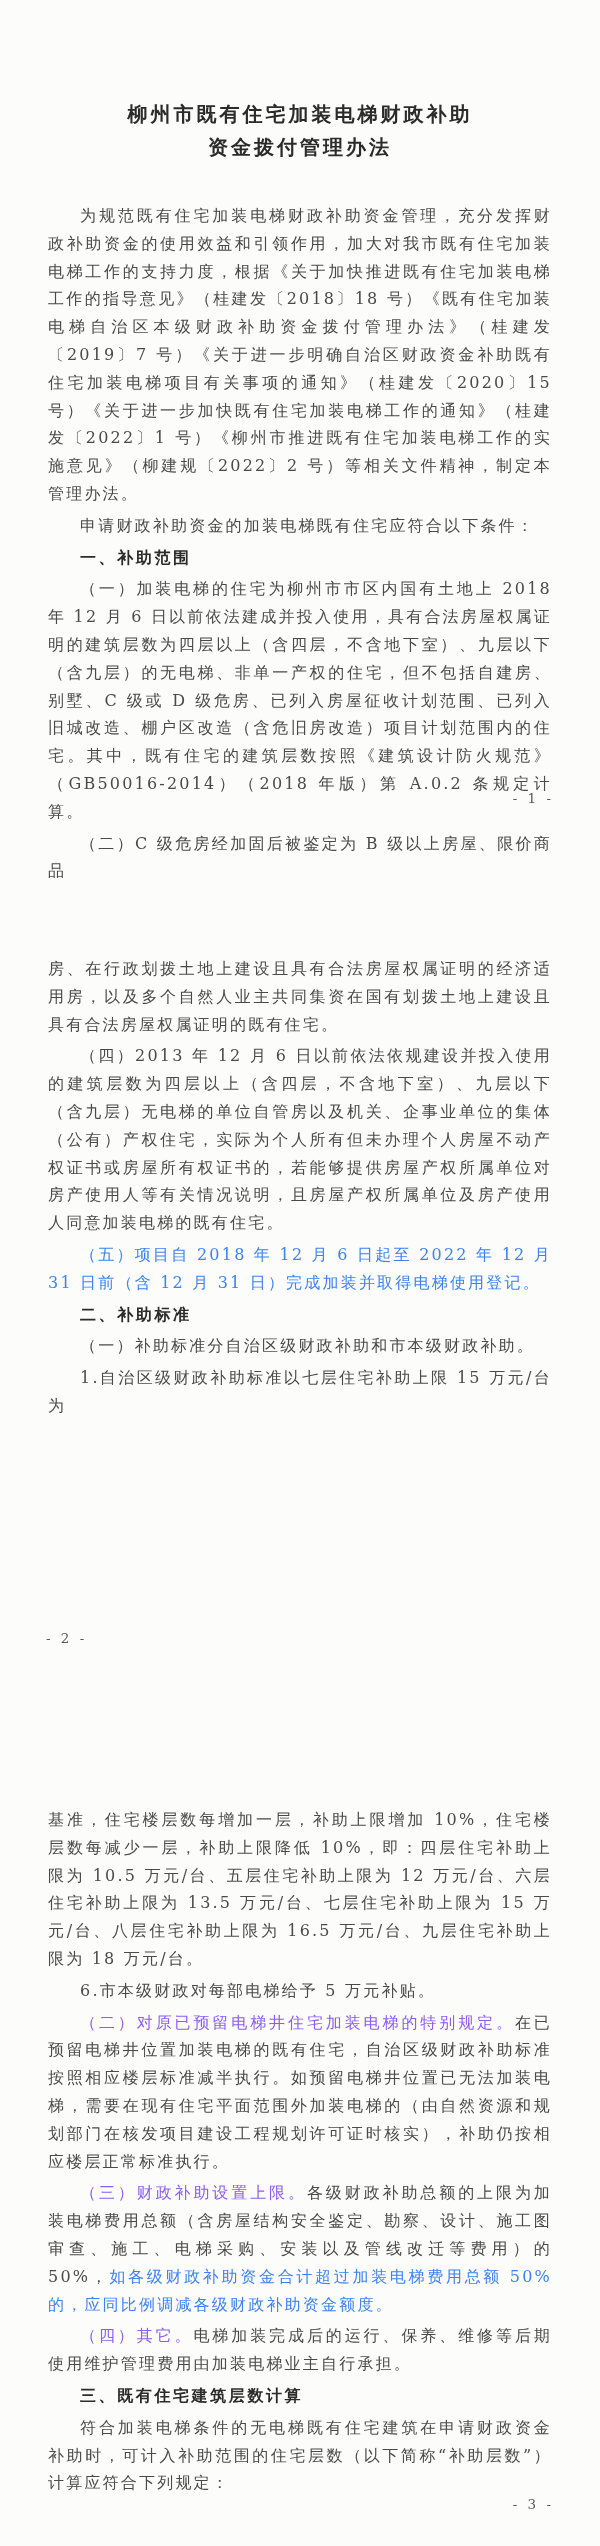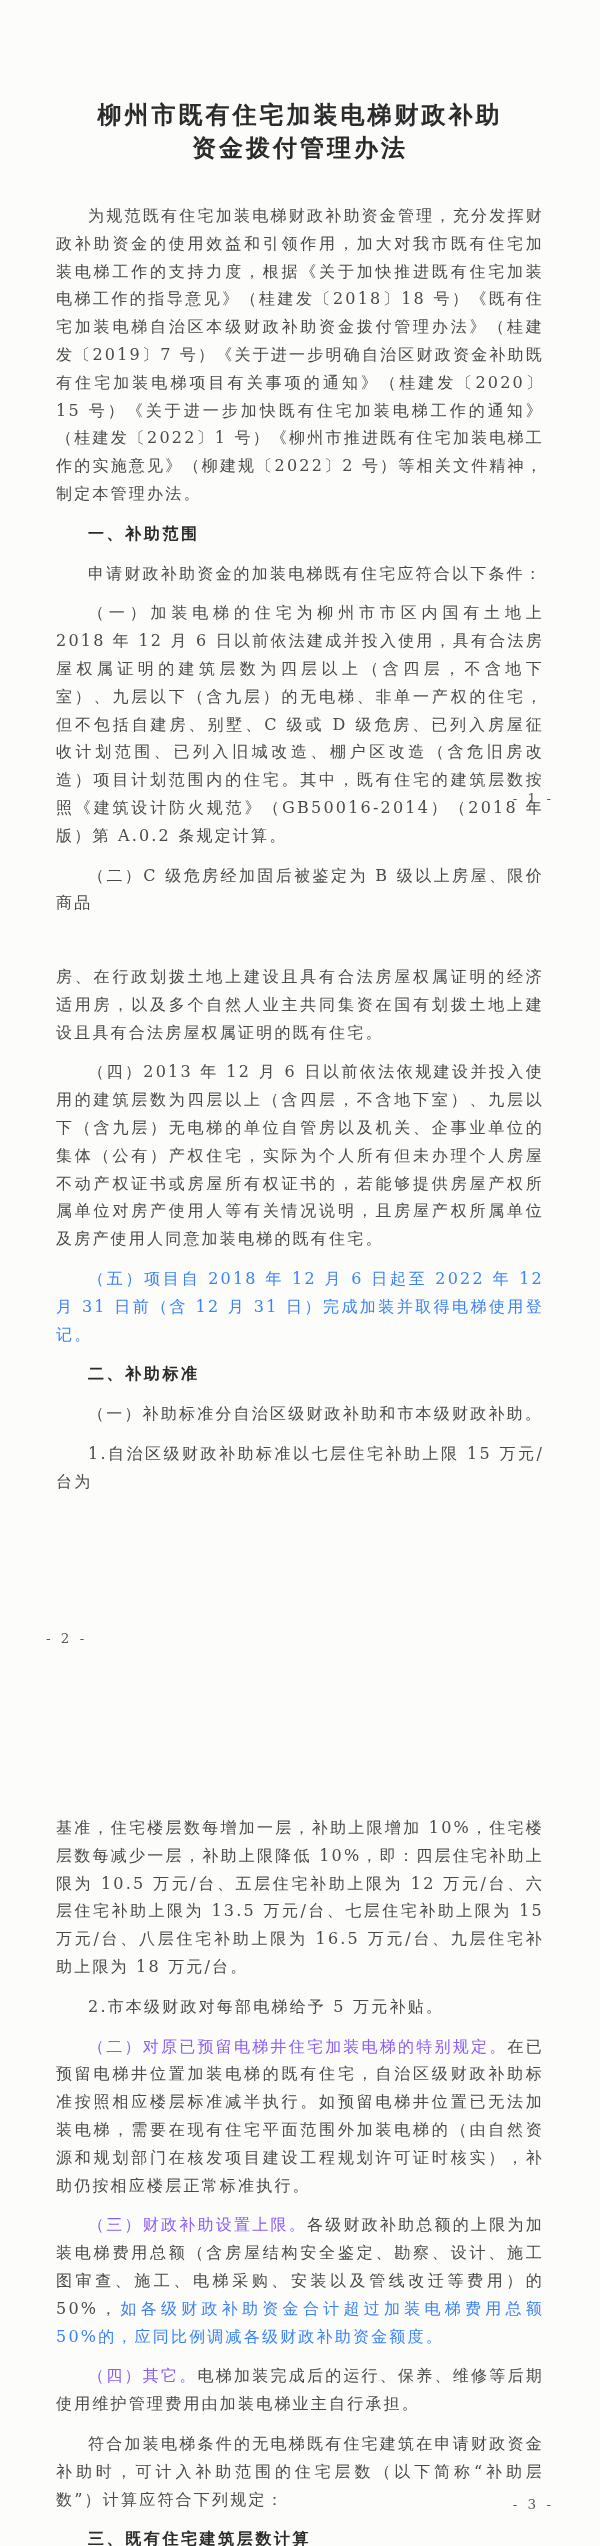--- a/index.html
+++ b/index.html
@@ -14,29 +14,29 @@
     position:relative;
     width:600px;
     box-sizing:border-box;
   }
   .page-1 { height:848px; padding:98px 44px 0 44px; }
   .page-2 { height:848px; padding:103px 44px 0 44px; }
   .page-3 { height:850px; padding:106px 44px 4px 44px; }
   .doc-title {
     margin:0 0 38px 0;
     text-align:center;
-    font-size:24px;
+    font-size:20px;
     line-height:33px;
     font-weight:bold;
     color:#2b2b2b;
     letter-spacing:3px;
   }
   .title-line { display:block; }
   p.body-text {
-    margin:12px;
+    margin:4px;
     font-size:16px;
     line-height:27.8px;
     letter-spacing:2.2px;
     text-align:justify;
     text-indent:2em;
   }
   p.cont { text-indent:0; }
   p.heading {
     font-weight:bold;
     color:#2b2b2b;
@@ -56,39 +56,39 @@
 </style>
 </head>
 <body>
 
 <div class="page page-1">
   <h1 class="doc-title">
     <span class="title-line">柳州市既有住宅加装电梯财政补助</span>
     <span class="title-line">资金拨付管理办法</span>
   </h1>
   <p class="body-text">为规范既有住宅加装电梯财政补助资金管理，充分发挥财政补助资金的使用效益和引领作用，加大对我市既有住宅加装电梯工作的支持力度，根据《关于加快推进既有住宅加装电梯工作的指导意见》（桂建发〔2018〕18 号）《既有住宅加装电梯自治区本级财政补助资金拨付管理办法》（桂建发〔2019〕7 号）《关于进一步明确自治区财政资金补助既有住宅加装电梯项目有关事项的通知》（桂建发〔2020〕15 号）《关于进一步加快既有住宅加装电梯工作的通知》（桂建发〔2022〕1 号）《柳州市推进既有住宅加装电梯工作的实施意见》（柳建规〔2022〕2 号）等相关文件精神，制定本管理办法。</p>
+  <p class="body-text">申请财政补助资金的加装电梯既有住宅应符合以下条件：</p>
   <p class="body-text heading">一、补助范围</p>
-  <p class="body-text">申请财政补助资金的加装电梯既有住宅应符合以下条件：</p>
   <p class="body-text">（一）加装电梯的住宅为柳州市市区内国有土地上 2018 年 12 月 6 日以前依法建成并投入使用，具有合法房屋权属证明的建筑层数为四层以上（含四层，不含地下室）、九层以下（含九层）的无电梯、非单一产权的住宅，但不包括自建房、别墅、C 级或 D 级危房、已列入房屋征收计划范围、已列入旧城改造、棚户区改造（含危旧房改造）项目计划范围内的住宅。其中，既有住宅的建筑层数按照《建筑设计防火规范》（GB50016-2014）（2018 年版）第 A.0.2 条规定计算。</p>
   <p class="body-text">（二）C 级危房经加固后被鉴定为 B 级以上房屋、限价商品</p>
   <div class="page-number pn-1">- 1 -</div>
 </div>
 
 <div class="page page-2">
   <p class="body-text cont">房、在行政划拨土地上建设且具有合法房屋权属证明的经济适用房，以及多个自然人业主共同集资在国有划拨土地上建设且具有合法房屋权属证明的既有住宅。</p>
   <p class="body-text">（四）2013 年 12 月 6 日以前依法依规建设并投入使用的建筑层数为四层以上（含四层，不含地下室）、九层以下（含九层）无电梯的单位自管房以及机关、企事业单位的集体（公有）产权住宅，实际为个人所有但未办理个人房屋不动产权证书或房屋所有权证书的，若能够提供房屋产权所属单位对房产使用人等有关情况说明，且房屋产权所属单位及房产使用人同意加装电梯的既有住宅。</p>
   <p class="body-text"><span class="red">（五）项目自 2018 年 12 月 6 日起至 2022 年 12 月 31 日前（含 12 月 31 日）完成加装并取得电梯使用登记。</span></p>
   <p class="body-text heading">二、补助标准</p>
   <p class="body-text">（一）补助标准分自治区级财政补助和市本级财政补助。</p>
   <p class="body-text">1.自治区级财政补助标准以七层住宅补助上限 15 万元/台为</p>
   <div class="page-number pn-2">- 2 -</div>
 </div>
 
 <div class="page page-3">
   <p class="body-text cont">基准，住宅楼层数每增加一层，补助上限增加 10%，住宅楼层数每减少一层，补助上限降低 10%，即：四层住宅补助上限为 10.5 万元/台、五层住宅补助上限为 12 万元/台、六层住宅补助上限为 13.5 万元/台、七层住宅补助上限为 15 万元/台、八层住宅补助上限为 16.5 万元/台、九层住宅补助上限为 18 万元/台。</p>
-  <p class="body-text">2.市本级财政对每部电梯给予 5 万元补贴。</p>
+  <p class="body-text">6.市本级财政对每部电梯给予 5 万元补贴。</p>
   <p class="body-text"><span class="lead-bold">（二）对原已预留电梯井住宅加装电梯的特别规定。</span><span>在已预留电梯井位置加装电梯的既有住宅，自治区级财政补助标准按照相应楼层标准减半执行。如预留电梯井位置已无法加装电梯，需要在现有住宅平面范围外加装电梯的（由自然资源和规划部门在核发项目建设工程规划许可证时核实），补助仍按相应楼层正常标准执行。</span></p>
   <p class="body-text"><span class="lead-bold">（三）财政补助设置上限。</span><span>各级财政补助总额的上限为加装电梯费用总额（含房屋结构安全鉴定、勘察、设计、施工图审查、施工、电梯采购、安装以及管线改迁等费用）的 50%，</span><span class="red">如各级财政补助资金合计超过加装电梯费用总额 50%的，应同比例调减各级财政补助资金额度。</span></p>
   <p class="body-text"><span class="lead-bold">（四）其它。</span><span>电梯加装完成后的运行、保养、维修等后期使用维护管理费用由加装电梯业主自行承担。</span></p>
+  <p class="body-text heading">三、既有住宅建筑层数计算</p>
   <p class="body-text">符合加装电梯条件的无电梯既有住宅建筑在申请财政资金补助时，可计入补助范围的住宅层数（以下简称“补助层数”）计算应符合下列规定：</p>
-  <p class="body-text heading">三、既有住宅建筑层数计算</p>
   <div class="page-number pn-3">- 3 -</div>
 </div>
 
 </body></html>

